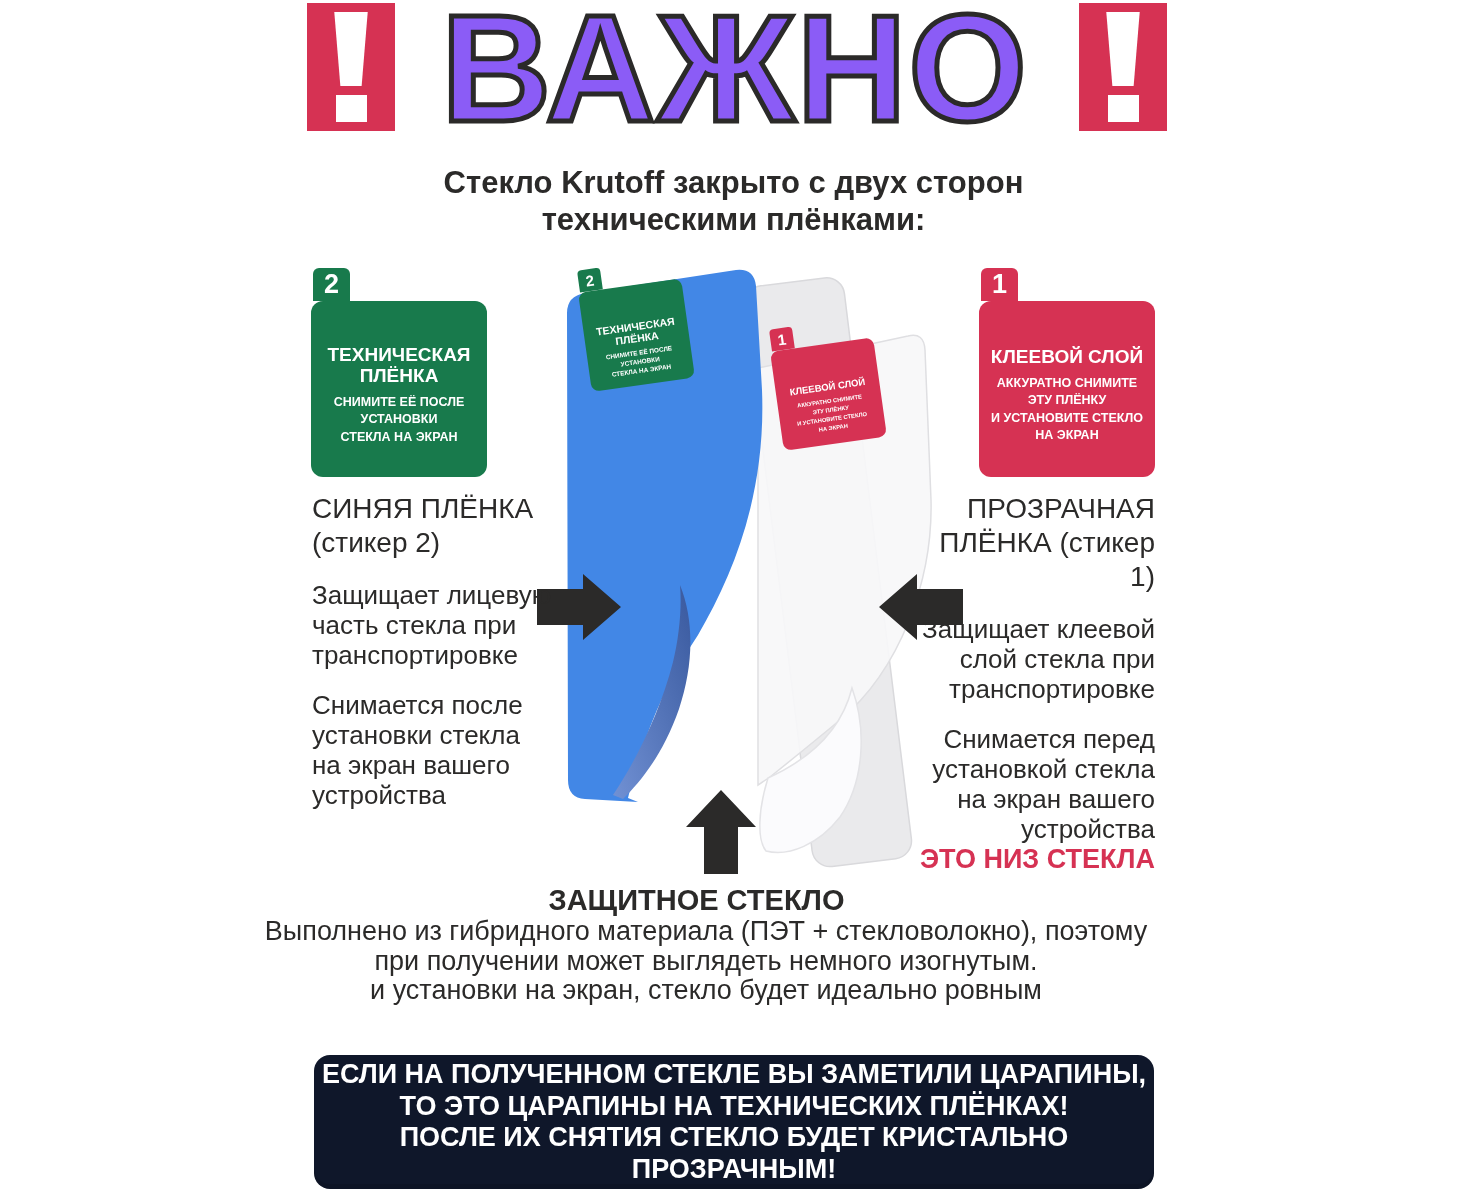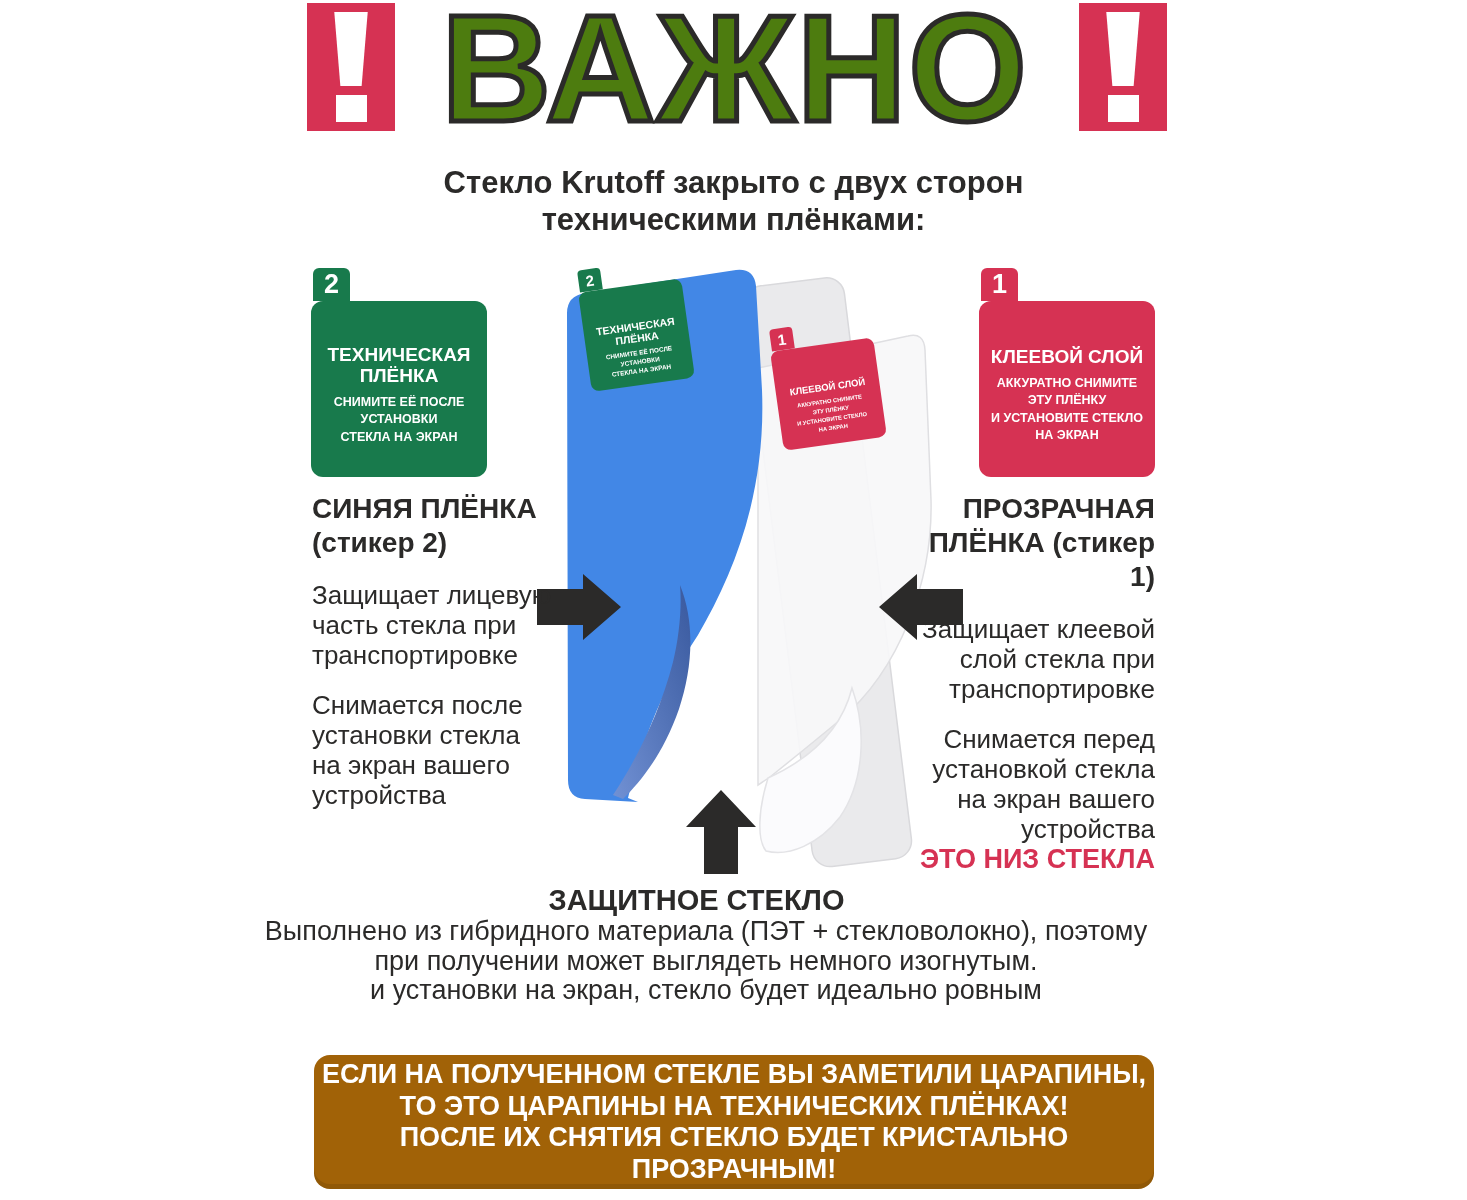--- a/index.html
+++ b/index.html
@@ -11,21 +11,21 @@
   
   .excl-box{position:absolute;top:3px;width:88px;height:128px;background:#d63253;
             display:flex;flex-direction:column;align-items:center;}
   .excl-left{left:307px;}
   .excl-right{left:1079px;}
   .excl-bar{width:38px;height:74px;margin-top:9px;background:#ffffff;
             clip-path:polygon(6% 0,94% 0,78% 100%,22% 100%);}
   .excl-dot{width:31px;height:27px;margin-top:9px;background:#ffffff;}
   .main-title{position:absolute;top:3px;left:390px;width:690px;height:130px;
               display:flex;align-items:center;justify-content:center;
-              font-size:152px;font-weight:bold;letter-spacing:2px;color:#4d7c0f;
+              font-size:152px;font-weight:bold;letter-spacing:2px;color:#8b5cf6;
               -webkit-text-stroke:5px #2b2a29;}
   .subtitle{position:absolute;top:164px;left:0;width:1467px;text-align:center;
             font-size:31px;font-weight:bold;line-height:37px;color:#2b2a29;}
 
   
   .sticker{position:absolute;}
   .sticker .tab{width:37px;height:33px;margin-left:2px;border-radius:6px 6px 0 0;
                 display:flex;align-items:center;justify-content:center;
                 color:#fff;font-weight:bold;font-size:27px;}
   .sticker .sbody{width:176px;height:176px;border-radius:12px;color:#fff;text-align:center;
@@ -38,36 +38,36 @@
   .mini{transform:rotate(-8deg);transform-origin:top left;}
   .mini .tab{width:23px;height:22px;margin-left:2px;font-size:15px;border-radius:4px 4px 0 0;}
   .mini .sbody{width:104px;height:100px;border-radius:8px;padding-top:26px;}
   .mini .s-title{font-size:10.5px;line-height:11.5px;}
   .mini .s-sub{font-size:6.4px;line-height:9px;margin-top:4px;}
 
   
   .col{position:absolute;top:492px;width:240px;font-size:26px;line-height:30px;color:#2b2a29;}
   .col-left{left:312px;text-align:left;}
   .col-right{left:915px;text-align:right;}
-  .col-h{font-weight:bold;font-size:28px;line-height:34px;}
+  .col-h{font-weight:normal;font-size:28px;line-height:34px;}
   .col-b1{margin-top:20px;}
   .col-b2{margin-top:20px;}
   .hl{font-weight:bold;font-size:27px;}
   .hl-green{color:#0e7b4f;}
   .hl-red{color:#d63253;}
 
   
   .glass-h{position:absolute;top:884px;left:0;width:1379px;text-align:center;
            font-weight:bold;font-size:29px;color:#2b2a29;padding-left:7px;}
   .glass-p{position:absolute;top:917px;left:0;width:1412px;text-align:center;
            font-size:27px;line-height:29.5px;color:#2b2a29;}
   .glass-green{color:#0e7b4f;font-weight:bold;}
 
   
-  .banner{position:absolute;left:314px;top:1055px;width:840px;height:134px;background:#a16207;
+  .banner{position:absolute;left:314px;top:1055px;width:840px;height:134px;background:#0f172a;
           border-radius:16px;display:flex;align-items:center;justify-content:center;
           box-shadow:inset 0 -5px 0 rgba(0,0,0,0.10);}
   .banner-text{color:#ffffff;font-weight:bold;font-size:27px;line-height:31.5px;
                text-align:center;white-space:pre-line;}
 
   .arrow{position:absolute;}
 </style>
 </head>
 <body>
 

